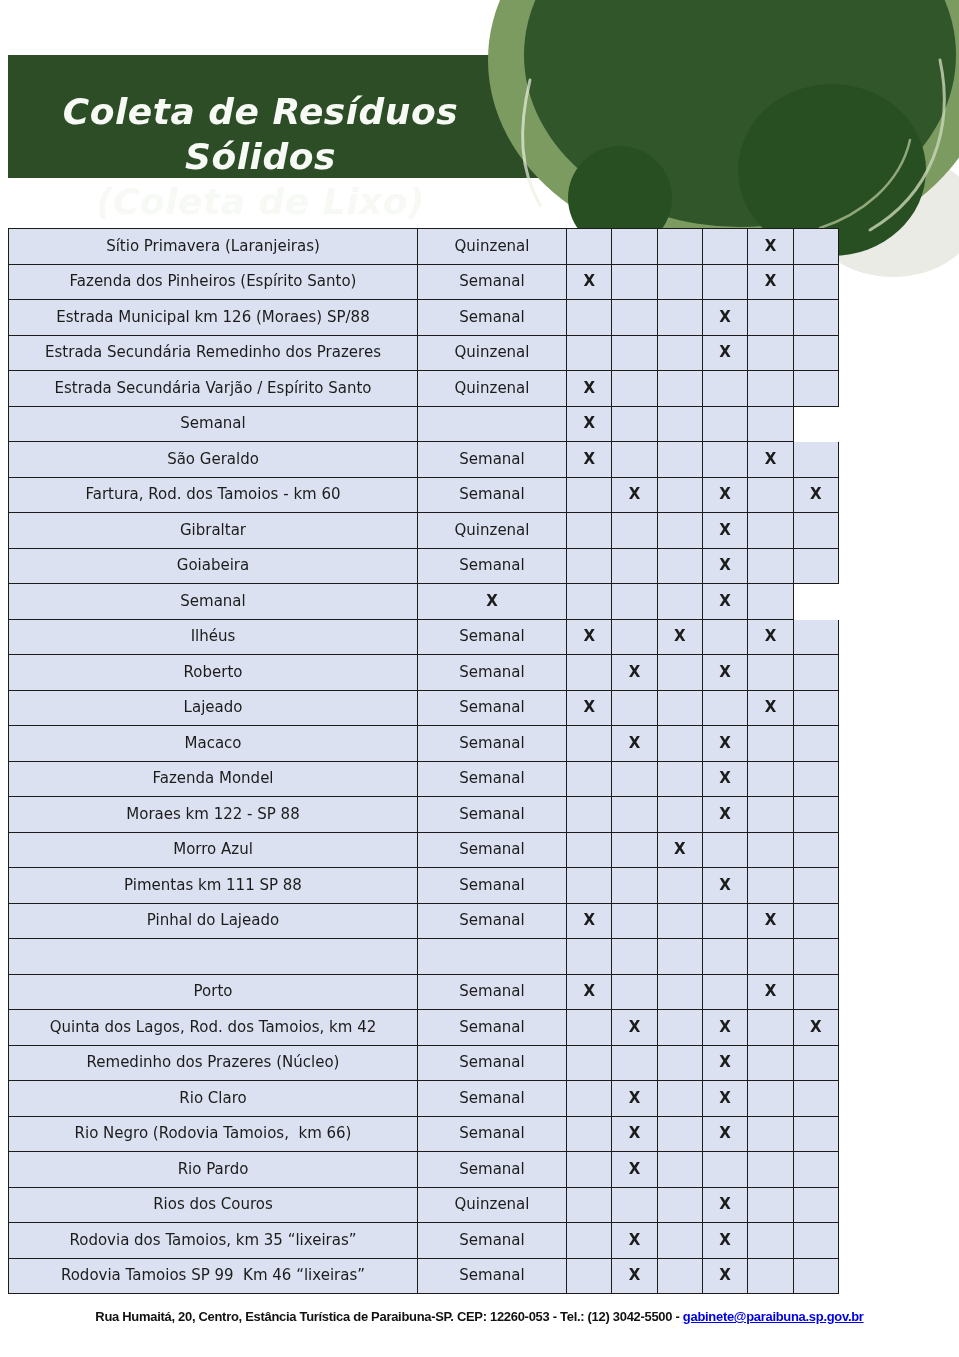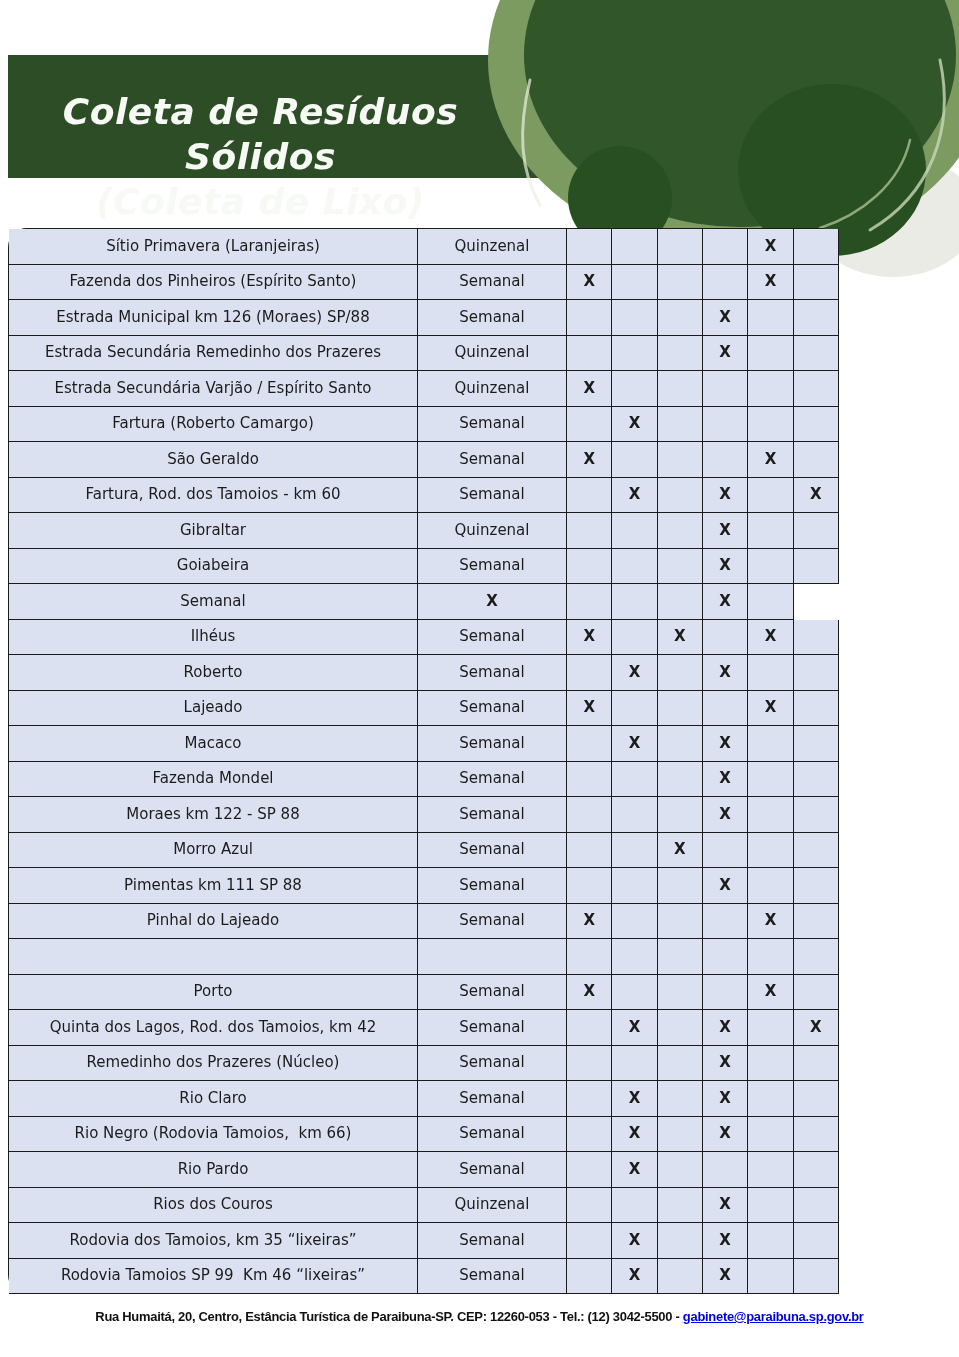--- a/index.html
+++ b/index.html
@@ -32,21 +32,20 @@
     font-family:"DejaVu Sans","Liberation Sans",sans-serif;
     margin-top:20px;
   }
   
   .decor{position:absolute;left:440px;top:-60px;width:519px;height:390px;z-index:2;pointer-events:none;}
   
   .coleta-table{
     position:absolute;left:8px;top:228px;width:831px;z-index:3;
     border-top:1.5px solid var(--border-dark,#1c1c1c);
     border-left:1.5px solid var(--border-dark,#1c1c1c);
-    border-radius:19px;
   }
   .t-row{
     display:grid;
     grid-template-columns:409px 149px repeat(6,1fr);
     height:35.5px;
   }
   .t-cell{
     background:var(--cell-bg,#dbe1f0);
     border-right:1.5px solid var(--border-dark,#1c1c1c);
     border-bottom:1.5px solid var(--border-dark,#1c1c1c);
@@ -142,21 +141,20 @@
       <div class="t-cell">Quinzenal</div>
       <div class="t-cell day">X</div>
       <div class="t-cell day"></div>
       <div class="t-cell day"></div>
       <div class="t-cell day"></div>
       <div class="t-cell day"></div>
       <div class="t-cell day"></div>
     </div>
 
     <div class="t-row">
-      <div class="t-cell">Fartura (Roberto Camargo)</div>
       <div class="t-cell">Semanal</div>
       <div class="t-cell day"></div>
       <div class="t-cell day">X</div>
       <div class="t-cell day"></div>
       <div class="t-cell day"></div>
       <div class="t-cell day"></div>
       <div class="t-cell day"></div>
     </div>
 
     <div class="t-row">

